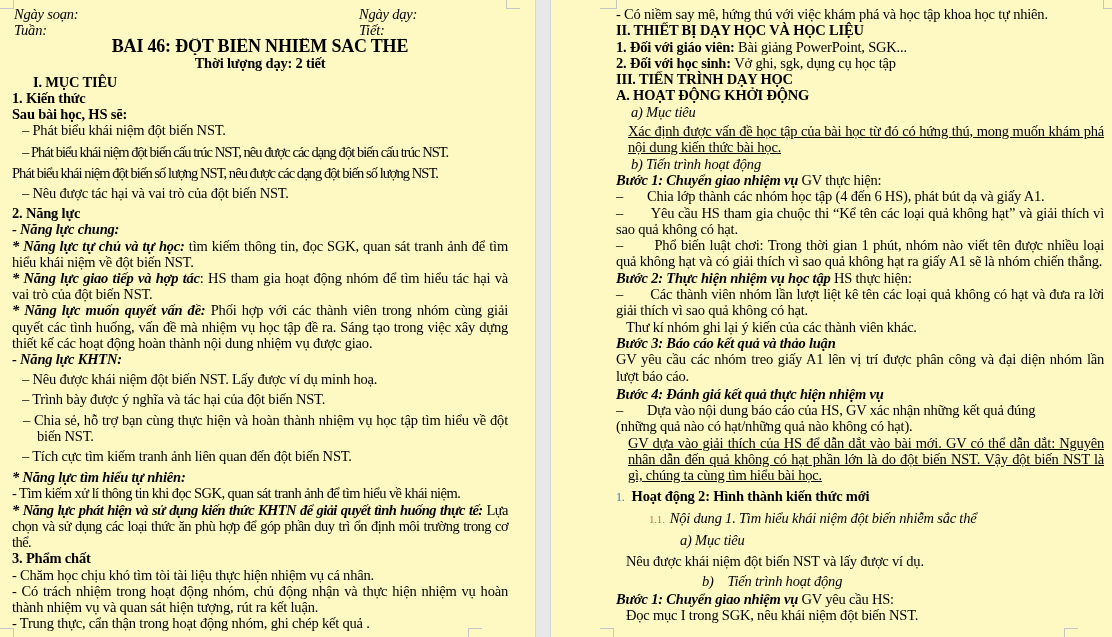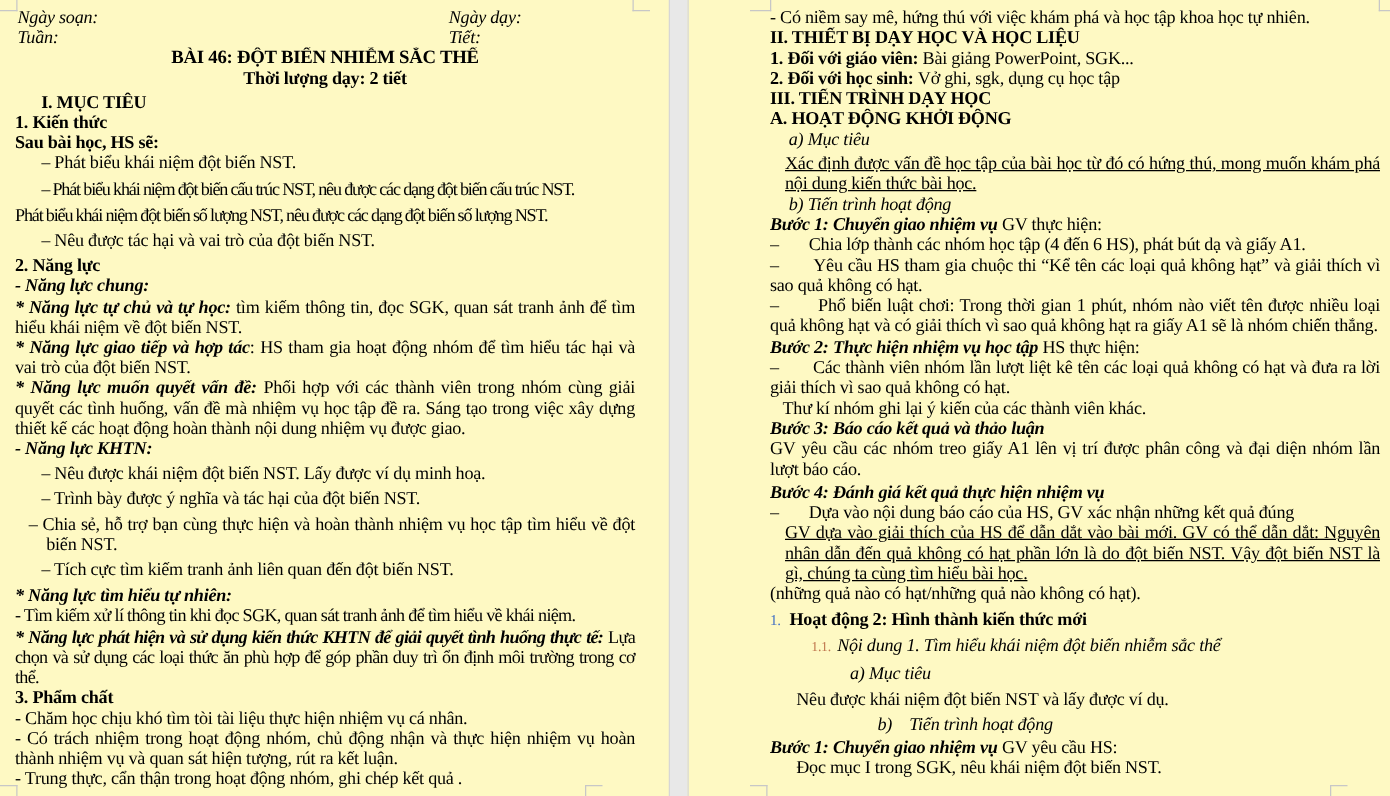--- a/index.html
+++ b/index.html
@@ -22,25 +22,25 @@
     line-height:16.2px;
   }
   #page-left .content{padding:6px 27px 0 12px;}
   #page-right .content{padding:6px 9px 0 65px; line-height:16.3px;}
   .para{margin:0;min-height:16.2px;}
   .center{text-align:center;}
   .j{text-align:justify;}
   .nw{white-space:nowrap;overflow:hidden;}
   .tight{letter-spacing:-0.55px;}
   .tight2{letter-spacing:-0.95px;}
-  .ttl{font-size:15px;}
+  .ttl{font-size:18px;}
   .hdr{position:relative;margin-left:2px;}
   .mt2{margin-top:2px;}.mt3{margin-top:3px;}.mt4{margin-top:4px;}
   .mt5{margin-top:5px;}
-  .ml10{margin-left:10px;}.ml11{margin-left:21px;}.ml12{margin-left:12px;text-decoration:underline;}
+  .ml10{margin-left:10px;}.ml11{margin-left:10px;}.ml12{margin-left:12px;text-decoration:underline;}
   .ml15{margin-left:15px;}.ml21{margin-left:21px;}.ml33{margin-left:33px;}
   .ml64{margin-left:64px;}.ml86{margin-left:86px;}
   .hang{margin-left:11px;padding-left:14px;text-indent:-14px;}
   .run{}
   .r-r{}
   .r-b{font-weight:bold;}
   .r-i{font-style:italic;}
   .r-bi{font-weight:bold;font-style:italic;}
   .r-i2{font-style:italic;position:absolute;left:345px;top:0;}
   .r-blue{color:#4472c4;font-size:12px;margin-right:7px;}
@@ -111,22 +111,22 @@
       <p class="para nw"><span class="run r-r">–&nbsp;&nbsp;&nbsp;&nbsp;&nbsp;&nbsp;&nbsp;Chia lớp thành các nhóm học tập (4 đến 6 HS), phát bút dạ và giấy A1.</span></p>
       <p class="para j"><span class="run r-r">–&nbsp;&nbsp;&nbsp;&nbsp;&nbsp;&nbsp;&nbsp;Yêu cầu HS tham gia chuộc thi “Kể tên các loại quả không hạt” và giải thích vì sao quả không có hạt.</span></p>
       <p class="para j"><span class="run r-r">–&nbsp;&nbsp;&nbsp;&nbsp;&nbsp;&nbsp;&nbsp;Phổ biến luật chơi: Trong thời gian 1 phút, nhóm nào viết tên được nhiều loại quả không hạt và có giải thích vì sao quả không hạt ra giấy A1 sẽ là nhóm chiến thắng.</span></p>
       <p class="para nw"><span class="run r-bi">Bước 2: Thực hiện nhiệm vụ học tập </span><span class="run r-r">HS thực hiện:</span></p>
       <p class="para j"><span class="run r-r">–&nbsp;&nbsp;&nbsp;&nbsp;&nbsp;&nbsp;&nbsp;Các thành viên nhóm lần lượt liệt kê tên các loại quả không có hạt và đưa ra lời giải thích vì sao quả không có hạt.</span></p>
       <p class="para ml10 nw"><span class="run r-r">Thư kí nhóm ghi lại ý kiến của các thành viên khác.</span></p>
       <p class="para nw"><span class="run r-bi">Bước 3: Báo cáo kết quả và thảo luận</span></p>
       <p class="para j"><span class="run r-r">GV yêu cầu các nhóm treo giấy A1 lên vị trí được phân công và đại diện nhóm lần lượt báo cáo.</span></p>
       <p class="para mt2 nw"><span class="run r-bi">Bước 4: Đánh giá kết quả thực hiện nhiệm vụ</span></p>
       <p class="para nw"><span class="run r-r">–&nbsp;&nbsp;&nbsp;&nbsp;&nbsp;&nbsp;&nbsp;Dựa vào nội dung báo cáo của HS, GV xác nhận những kết quả đúng</span></p>
+      <p class="para nw"><span class="run r-r">(những quả nào có hạt/những quả nào không có hạt).</span></p>
       <p class="para ml12 j"><span class="run r-r">GV dựa vào giải thích của HS để dẫn dắt vào bài mới. GV có thể dẫn dắt: Nguyên nhân dẫn đến quả không có hạt phần lớn là do đột biến NST. Vậy đột biến NST là gì, chúng ta cùng tìm hiểu bài học.</span></p>
-      <p class="para nw"><span class="run r-r">(những quả nào có hạt/những quả nào không có hạt).</span></p>
       <p class="para mt4 nw"><span class="run r-blue">1.</span><span class="run r-b">Hoạt động 2: Hình thành kiến thức mới</span></p>
       <p class="para mt5 ml33 nw"><span class="run r-tan">1.1.</span><span class="run r-i">Nội dung 1. Tìm hiểu khái niệm đột biến nhiễm sắc thể</span></p>
       <p class="para mt5 ml64 nw"><span class="run r-i">a) Mục tiêu</span></p>
       <p class="para mt4 ml11 nw"><span class="run r-r">Nêu được khái niệm đột biến NST và lấy được ví dụ.</span></p>
       <p class="para mt4 ml86 nw"><span class="run r-i">b)&nbsp;&nbsp;&nbsp;&nbsp;Tiến trình hoạt động</span></p>
       <p class="para mt2 nw"><span class="run r-bi">Bước 1: Chuyển giao nhiệm vụ </span><span class="run r-r">GV yêu cầu HS:</span></p>
       <p class="para ml11 nw"><span class="run r-r">Đọc mục I trong SGK, nêu khái niệm đột biến NST.</span></p>
     </div>
 </div>
 

